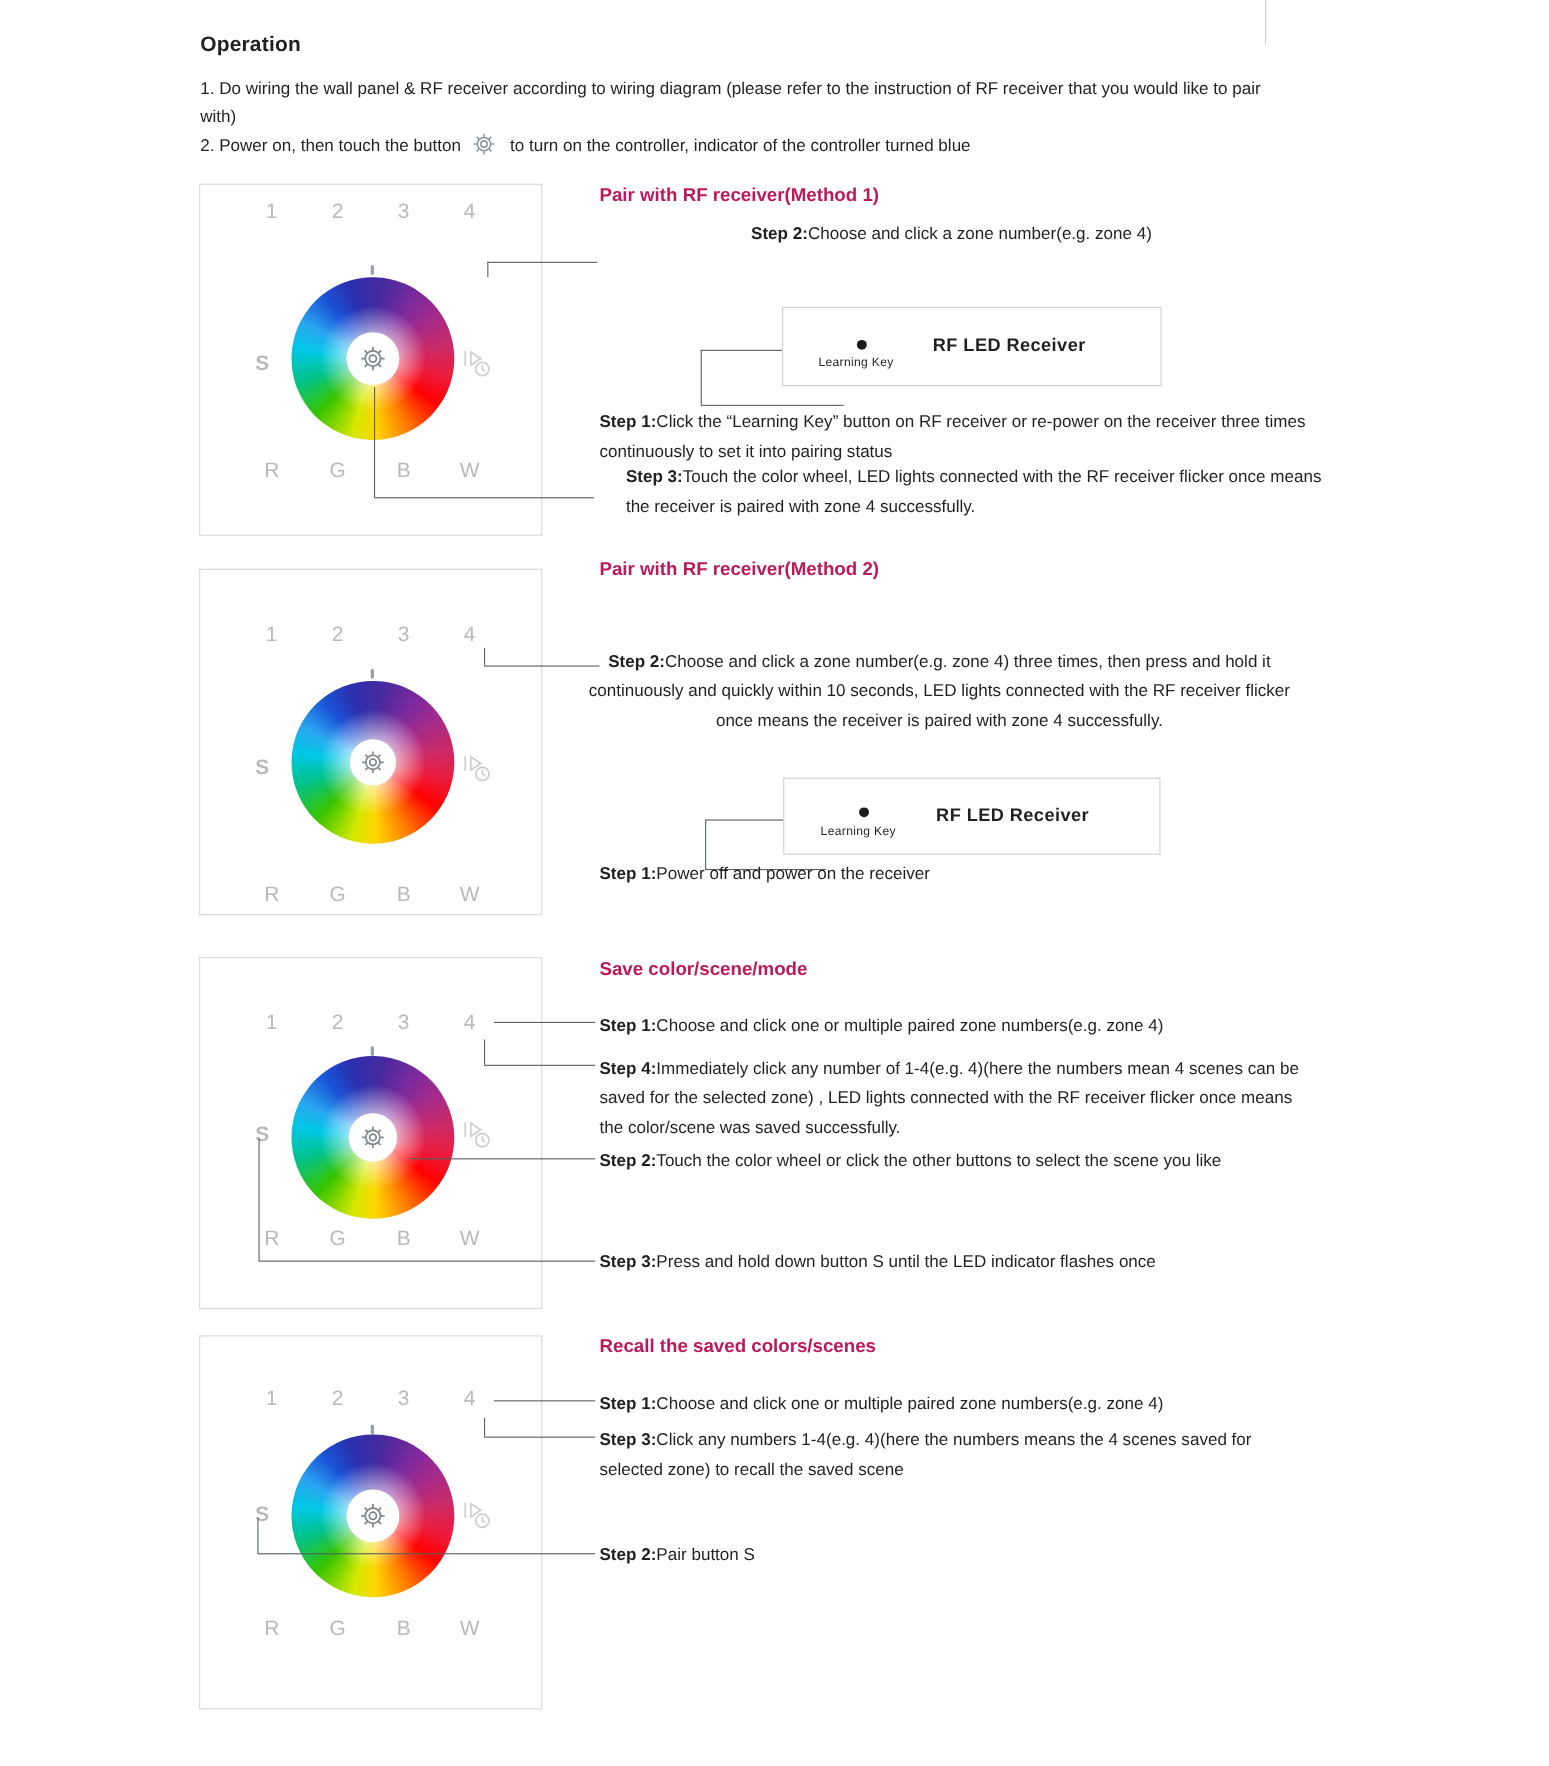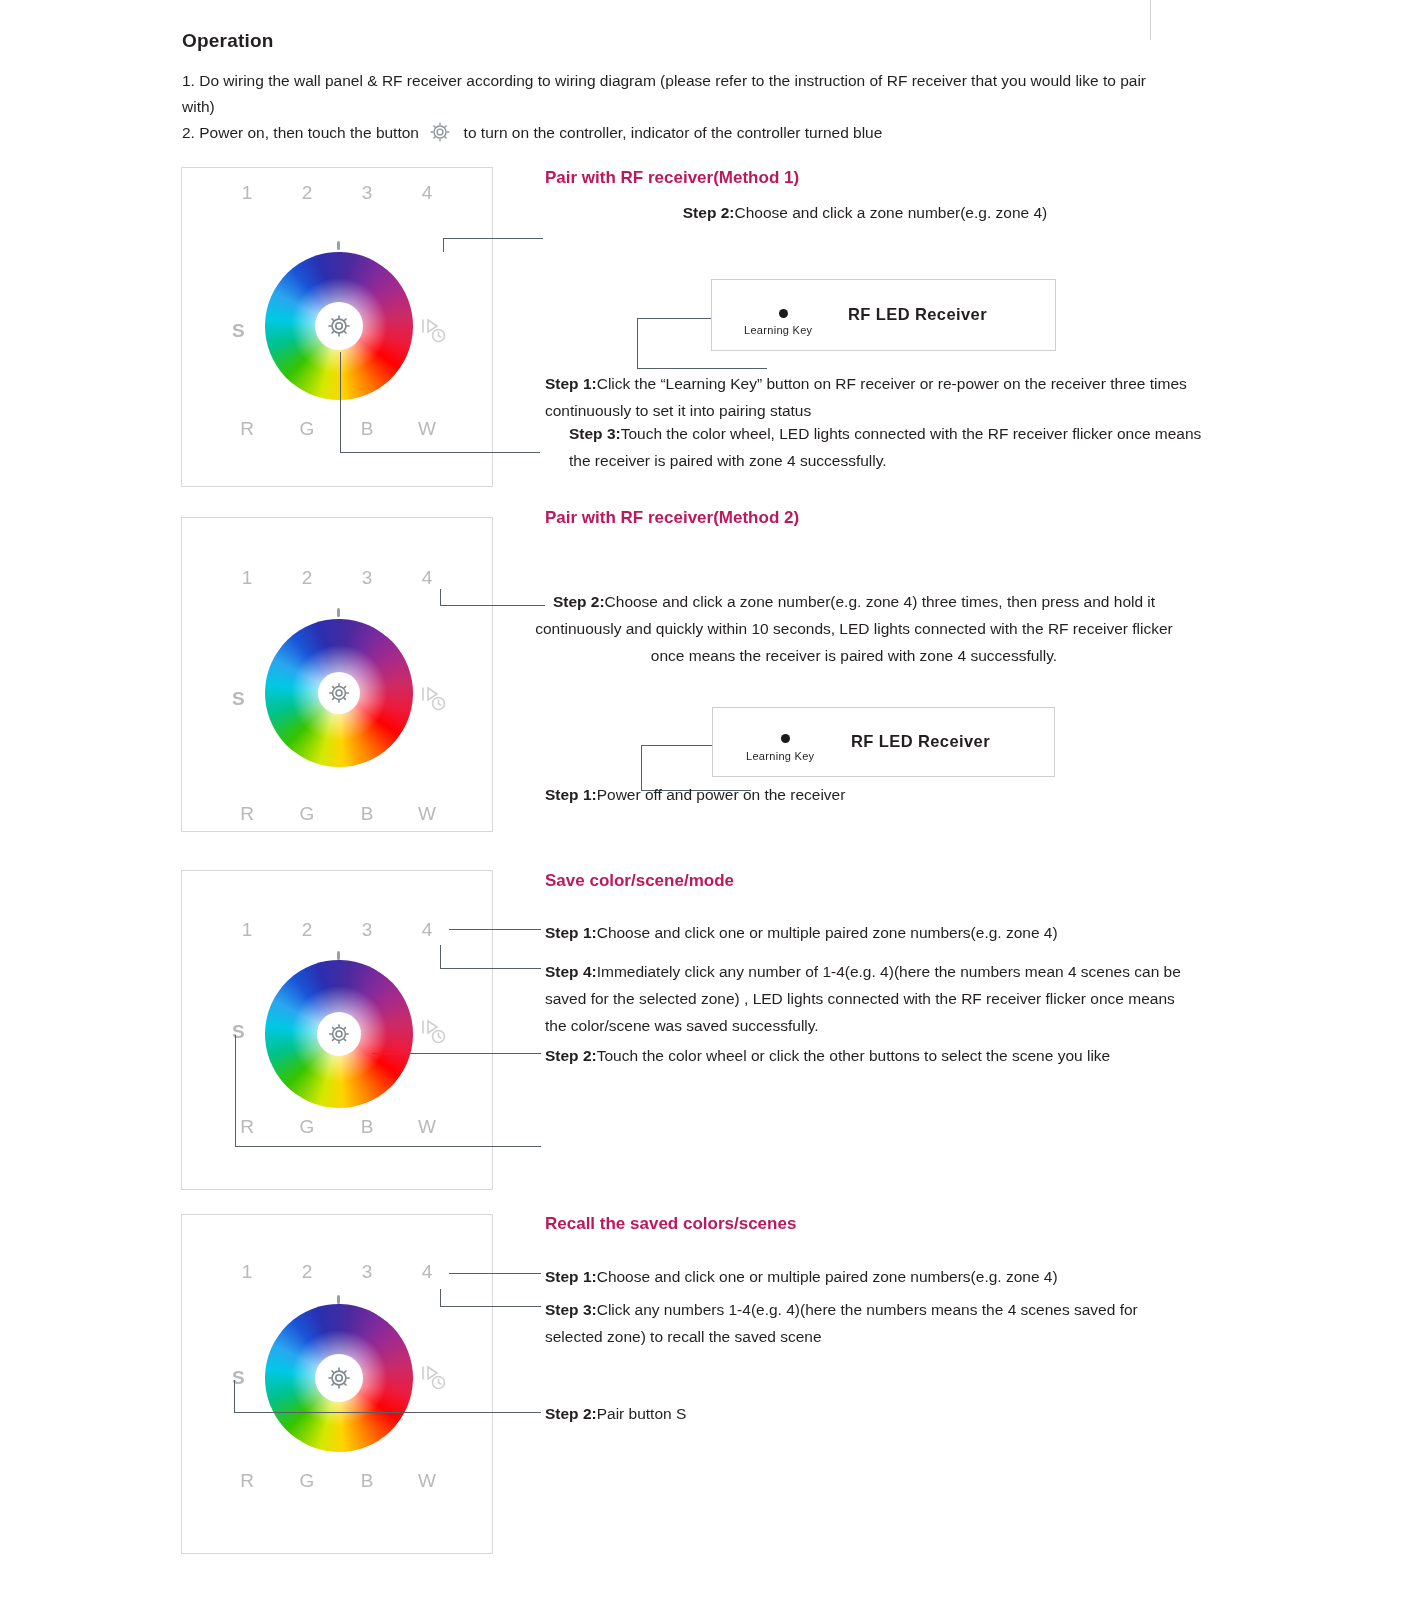--- a/index.html
+++ b/index.html
@@ -383,20 +383,23 @@
   </div>
 
   <div class="step" style="left:545px; top:958px; width:650px;">
     <b>Step 4:</b><span>Immediately click any number of 1-4(e.g. 4)(here the numbers mean 4 scenes can be saved for the selected zone) , LED lights connected with the RF receiver flicker once means the color/scene was saved successfully.</span>
   </div>
 
   <div class="step" style="left:545px; top:1042px; width:650px;">
     <b>Step 2:</b><span>Touch the color wheel or click the other buttons to select the scene you like</span>
   </div>
 
+  <div class="step" style="left:545px; top:1134px; width:650px;">
+    <b>Step 3:</b><span>Press and hold down button S until the LED indicator flashes once</span>
+  </div>
 
   <div class="panel" style="left:181px; top:1214px; width:312px; height:340px;">
     <div class="panel-num-row" style="top:46px;">
       <span>1</span>
       <span>2</span>
       <span>3</span>
       <span>4</span>
     </div>
     <div class="side-s" style="top:152px;">S</div>
     <div class="side-play" style="left:236px; top:148px;">

